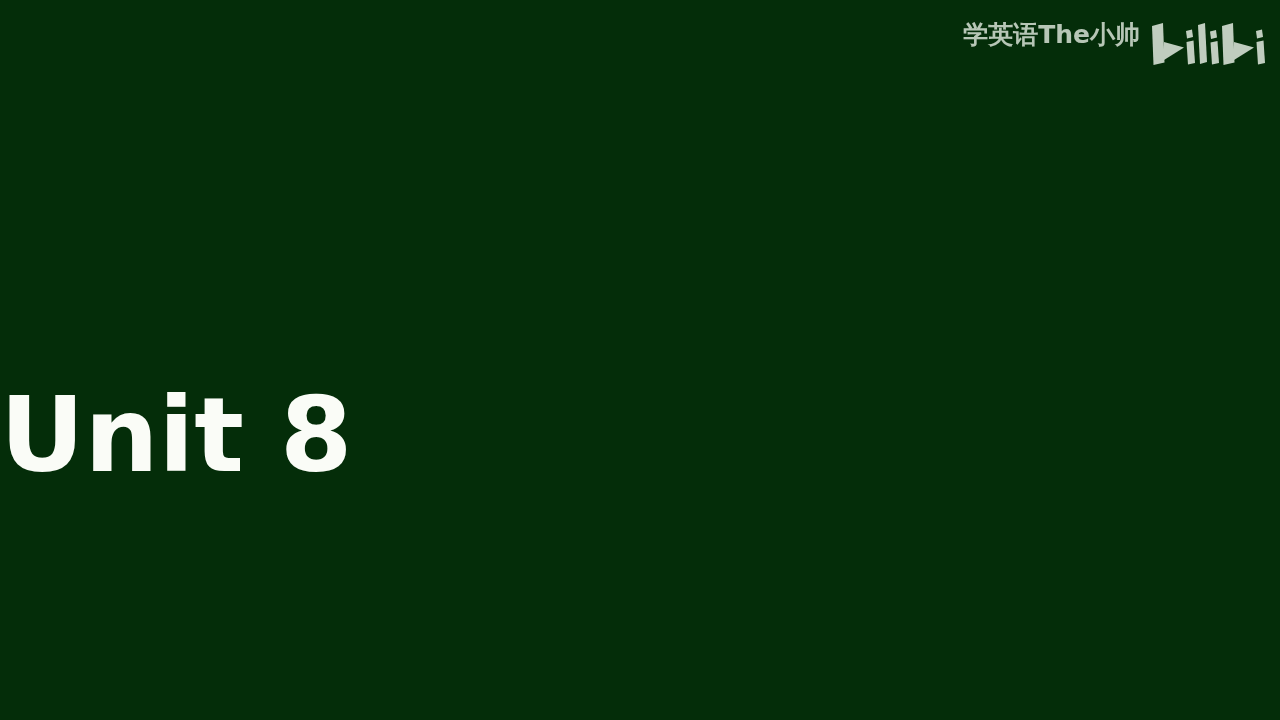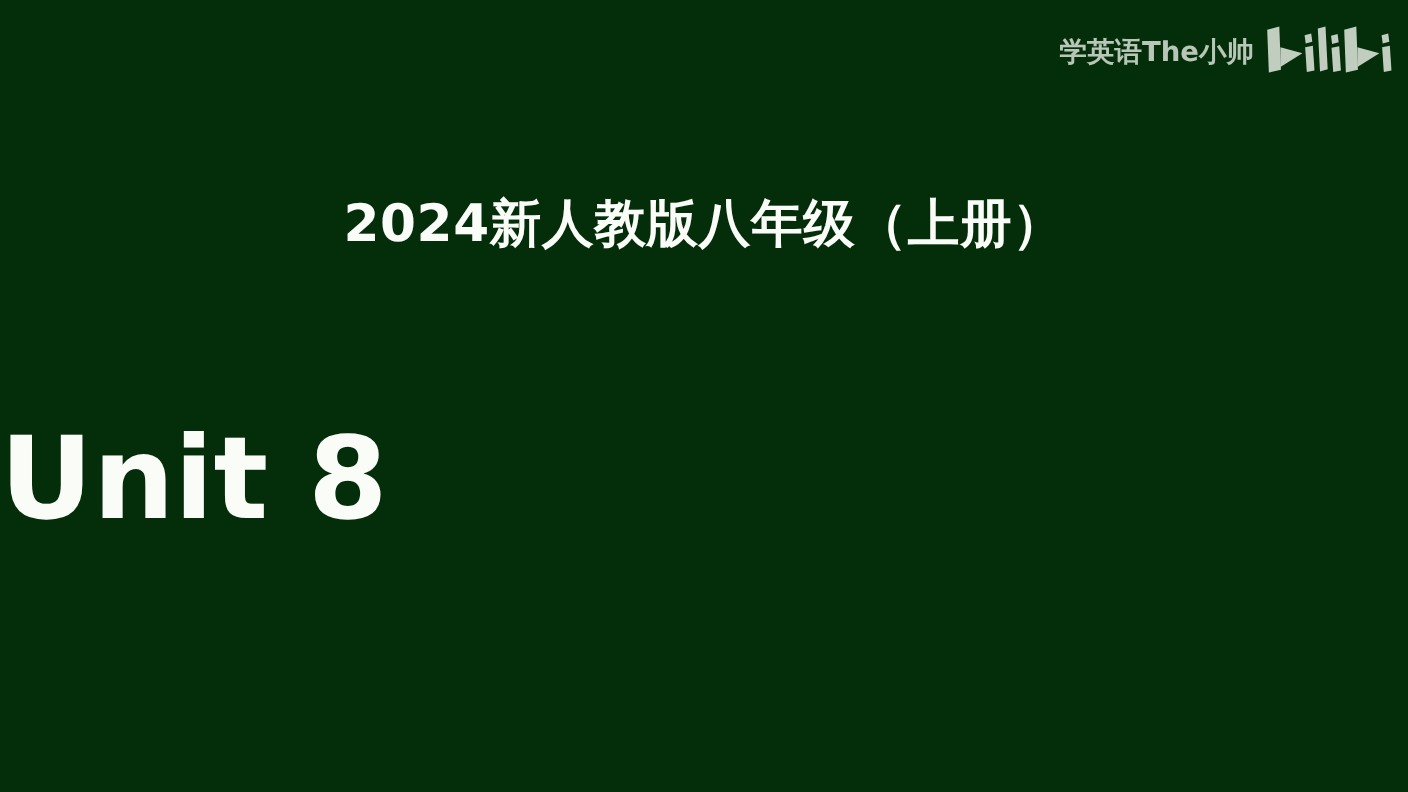--- a/index.html
+++ b/index.html
@@ -20,21 +20,21 @@
     background: #042d09;
     overflow: hidden;
   }
 
   
   #watermark {
     position: absolute;
     top: 22px;
     right: 14px;
     display: flex;
-    align-items: center;
+    align-items: flex-start;
     gap: 10px;
     height: 48px;
   }
 
   #watermark-text {
     font-family: "DejaVu Sans", "Liberation Sans", sans-serif;
     font-size: 25px;
     font-weight: 700;
     color: #dfe8dd;
     opacity: 0.82;
@@ -110,17 +110,16 @@
           <path d="M72 4 L83 1 L84.5 40.5 L73.5 43 Z"></path>
           <path d="M84 20 L104 25.5 L84 38 Z"></path>
 
           <path d="M106 9 L112 7.5 L113 15 L107 16.5 Z"></path>
           <path d="M106.5 20 L113.5 18.5 L115 41 L108 42.5 Z"></path>
         </g>
       </svg>
     </span>
   </div>
 
-  <div id="course-title">2024新人教版八年级（上册）</div>
 
   <div id="unit-heading">Unit 8</div>
 
 </div>
 
 </body></html>

